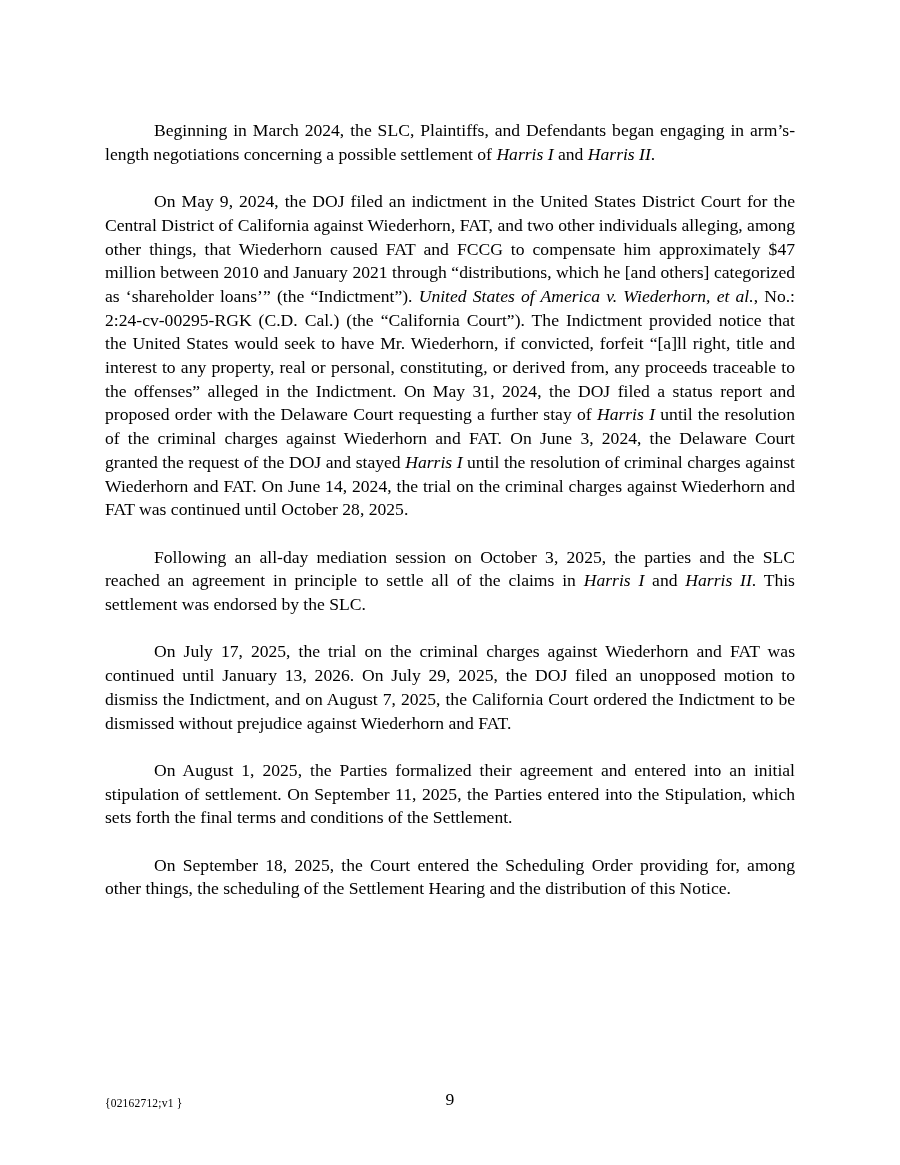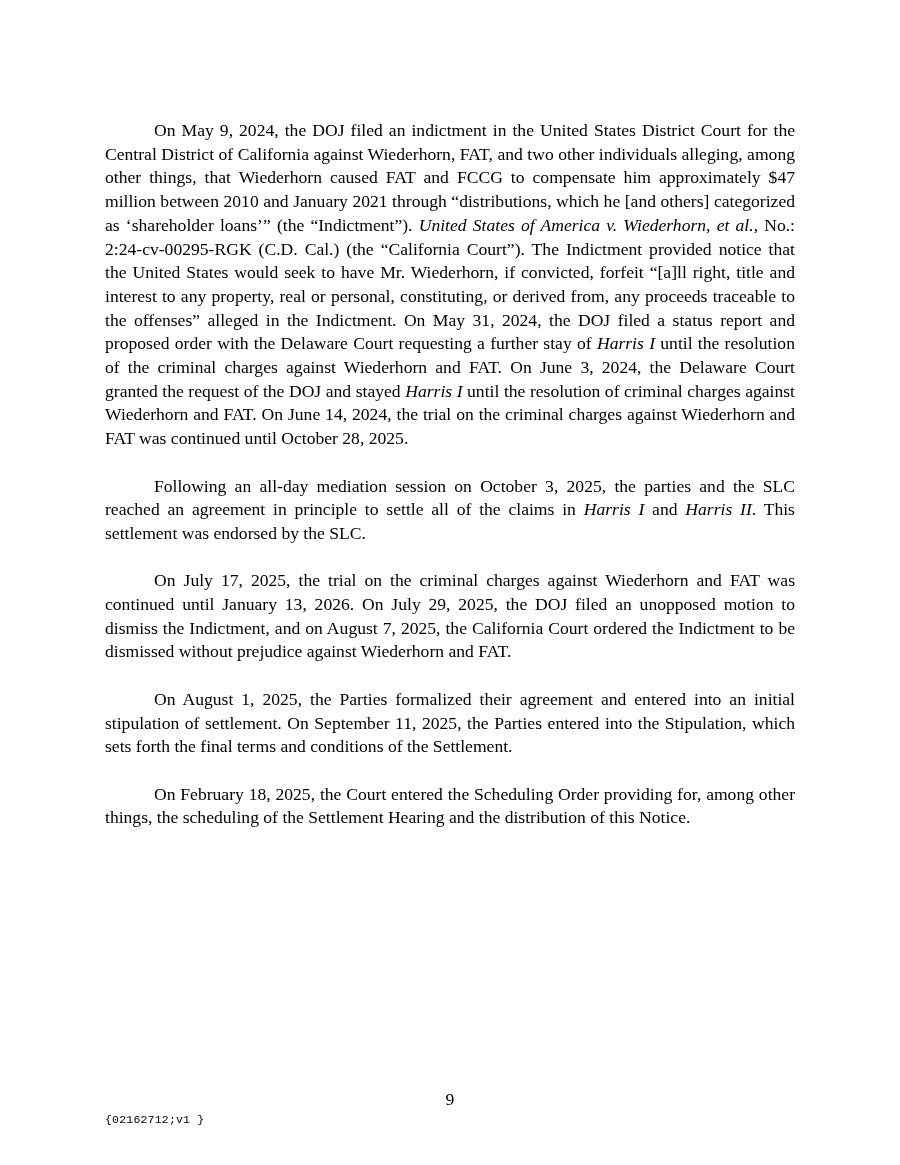--- a/index.html
+++ b/index.html
@@ -38,42 +38,42 @@
   .footer {
     position: absolute;
     left: 0;
     top: 1089px;
     width: 900px;
     height: 30px;
   }
   .doc-id {
     position: absolute;
     left: 105px;
-    top: 24px;
+    top: 8px;
     font-size: 11.5px;
     letter-spacing: 0.2px;
-    font-family: Liberation Mono, monospace;
   }
   .page-number {
     position: absolute;
     left: 0;
     top: 0;
     width: 900px;
     text-align: center;
     font-size: 17.6px;
   }
 </style>
 </head>
 <body>
 
 <div class="page">
   <div class="doc-body" id="doc-body">
+      <p><span>Beginning in March 2024, the SLC, Plaintiffs, and Defendants began engaging in arm’s-length negotiations concerning a possible settlement of </span><em>Harris I</em><span> and </span><em>Harris II</em><span>.</span></p>
       <p><span>On May 9, 2024, the DOJ filed an indictment in the United States District Court for the Central District of California against Wiederhorn, FAT, and two other individuals alleging, among other things, that Wiederhorn caused FAT and FCCG to compensate him approximately $47 million between 2010 and January 2021 through “distributions, which he [and others] categorized as ‘shareholder loans’” (the “Indictment”). </span><em>United States of America v. Wiederhorn, et al.</em><span>, No.: 2:24-cv-00295-RGK (C.D. Cal.) (the “California Court”).  The Indictment provided notice that the United States would seek to have Mr. Wiederhorn, if convicted, forfeit “[a]ll right, title and interest to any property, real or personal, constituting, or derived from, any proceeds traceable to the offenses” alleged in the Indictment.  On May 31, 2024, the DOJ filed a status report and proposed order with the Delaware Court requesting a further stay of </span><em>Harris I</em><span> until the resolution of the criminal charges against Wiederhorn and FAT. On June 3, 2024, the Delaware Court granted the request of the DOJ and stayed </span><em>Harris I</em><span> until the resolution of criminal charges against Wiederhorn and FAT. On June 14, 2024, the trial on the criminal charges against Wiederhorn and FAT was continued until October 28, 2025.</span></p>
       <p><span>Following an all-day mediation session on October 3, 2025, the parties and the SLC reached an agreement in principle to settle all of the claims in </span><em>Harris I</em><span> and </span><em>Harris II</em><span>. This settlement was endorsed by the SLC.</span></p>
       <p><span>On July 17, 2025, the trial on the criminal charges against Wiederhorn and FAT was continued until January 13, 2026. On July 29, 2025, the DOJ filed an unopposed motion to dismiss the Indictment, and on August 7, 2025, the California Court ordered the Indictment to be dismissed without prejudice against Wiederhorn and FAT.</span></p>
       <p><span>On August 1, 2025, the Parties formalized their agreement and entered into an initial stipulation of settlement.  On September 11, 2025, the Parties entered into the Stipulation, which sets forth the final terms and conditions of the Settlement.</span></p>
-      <p><span>On February 18, 2025, the Court entered the Scheduling Order providing for, among other things, the scheduling of the Settlement Hearing and the distribution of this Notice.</span></p>
+      <p><span>On September 18, 2025, the Court entered the Scheduling Order providing for, among other things, the scheduling of the Settlement Hearing and the distribution of this Notice.</span></p>
     </div>
   <div class="footer">
     <span class="doc-id">{02162712;v1 }</span>
     <span class="page-number">9</span>
   </div>
 </div>
 
 </body></html>

